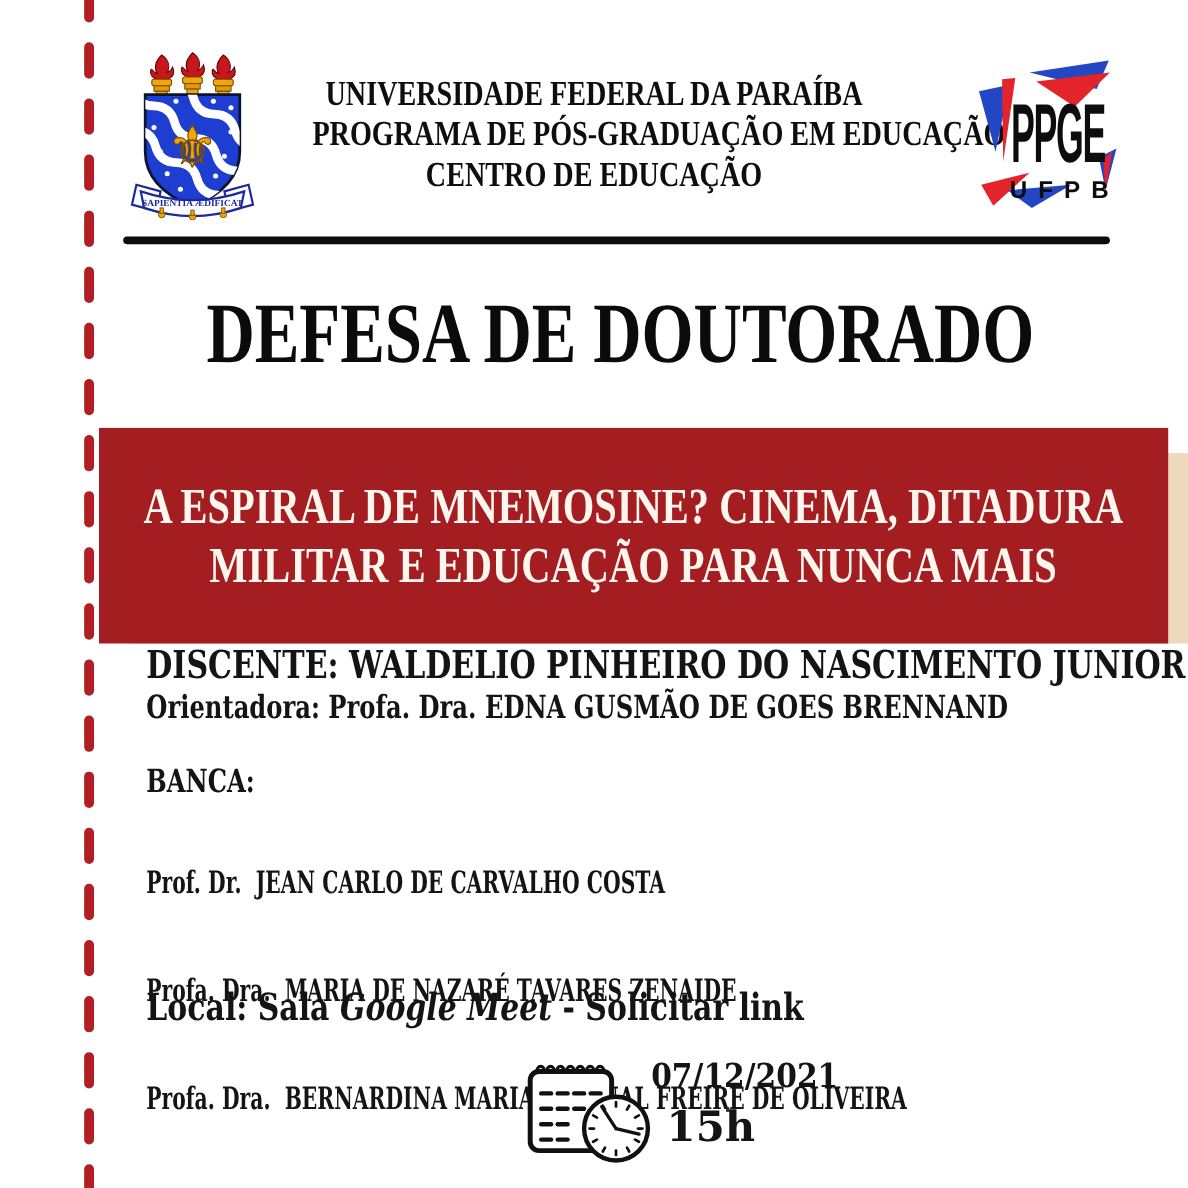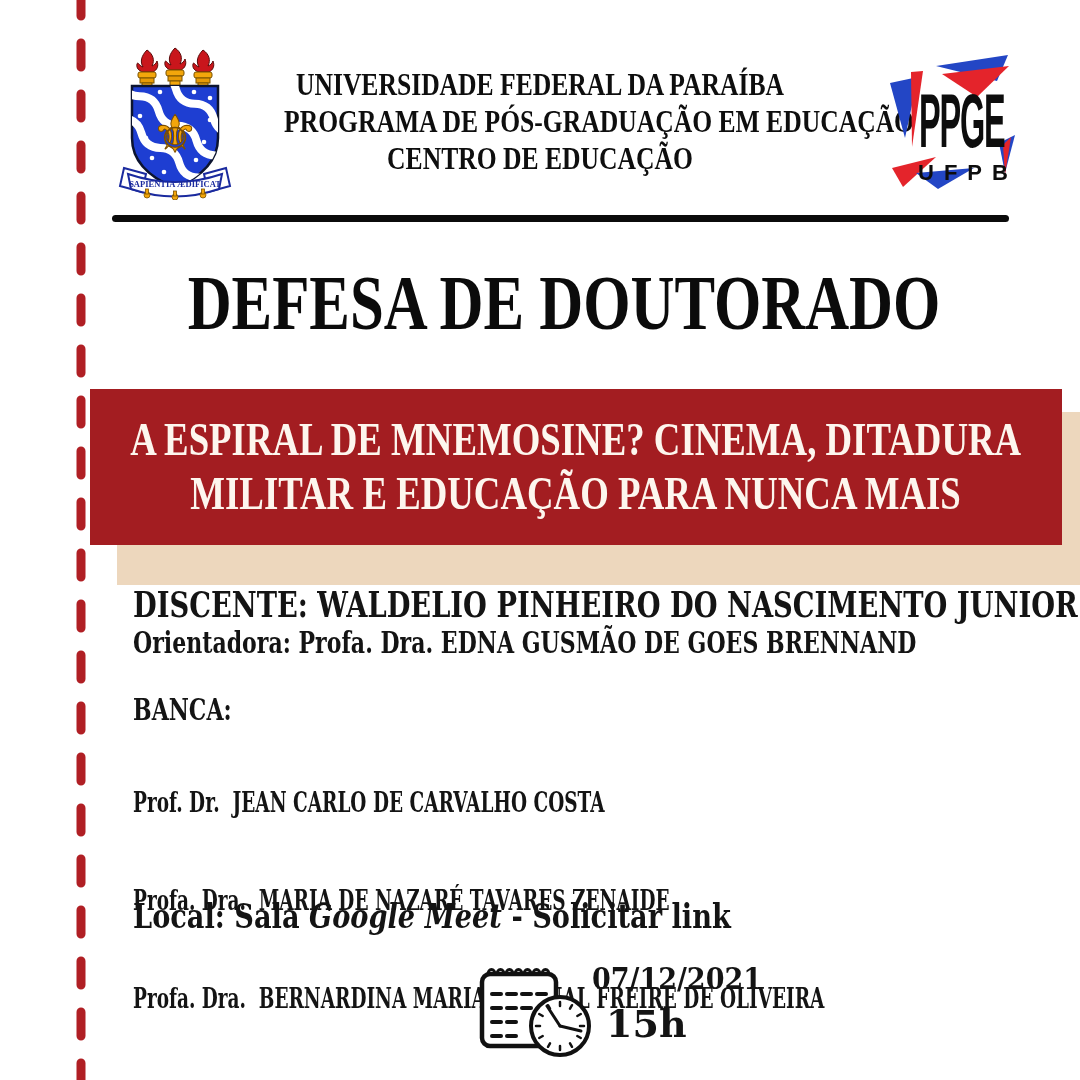--- a/index.html
+++ b/index.html
@@ -27,21 +27,21 @@
 
   .main-title {
     position:absolute; left:24px; top:258px; width:1080px;
     text-align:center; font-weight:bold; font-size:78px; color:#0b0b0b;
     white-space:nowrap; transform:scaleX(0.78); transform-origin:50% 50%;
   }
 
   
   .banner-shadow { position:absolute; left:117px; top:412px; width:963px; height:173px; }
   .banner {
-    position:absolute; left:90px; top:389px; width:972px; height:156px;
+    position:absolute; left:90px; top:389px; width:972px; height:196px;
     display:flex; flex-direction:column; align-items:center; justify-content:center;
   }
   .banner-line {
     font-weight:bold; font-size:46px; line-height:54px; color:#fdf6ee;
     white-space:nowrap; text-align:center;
     transform:scaleX(0.80); transform-origin:50% 50%;
   }
 
   
   .slab {

